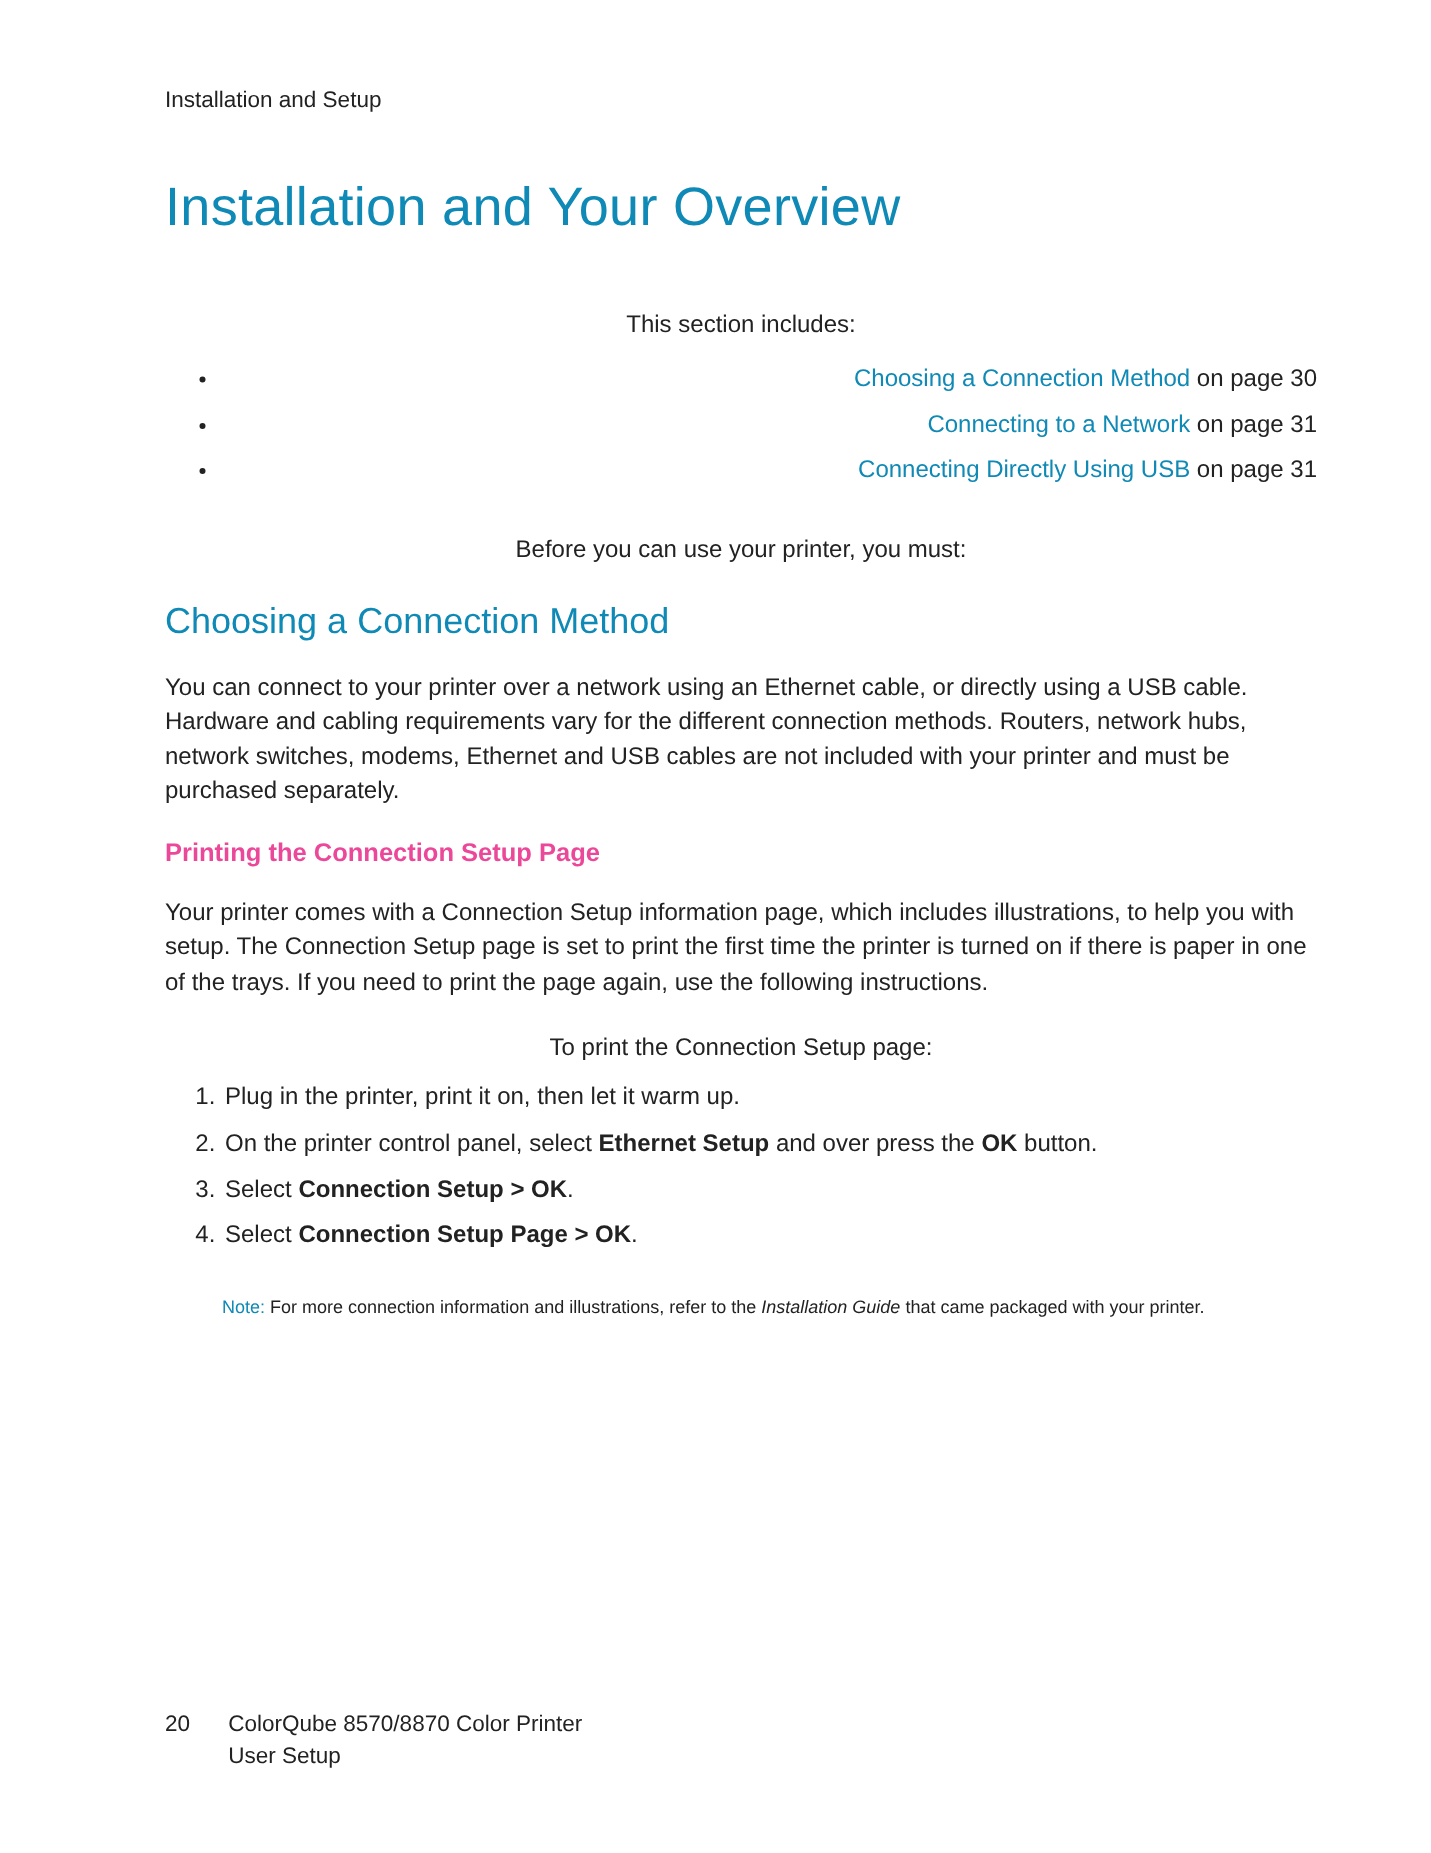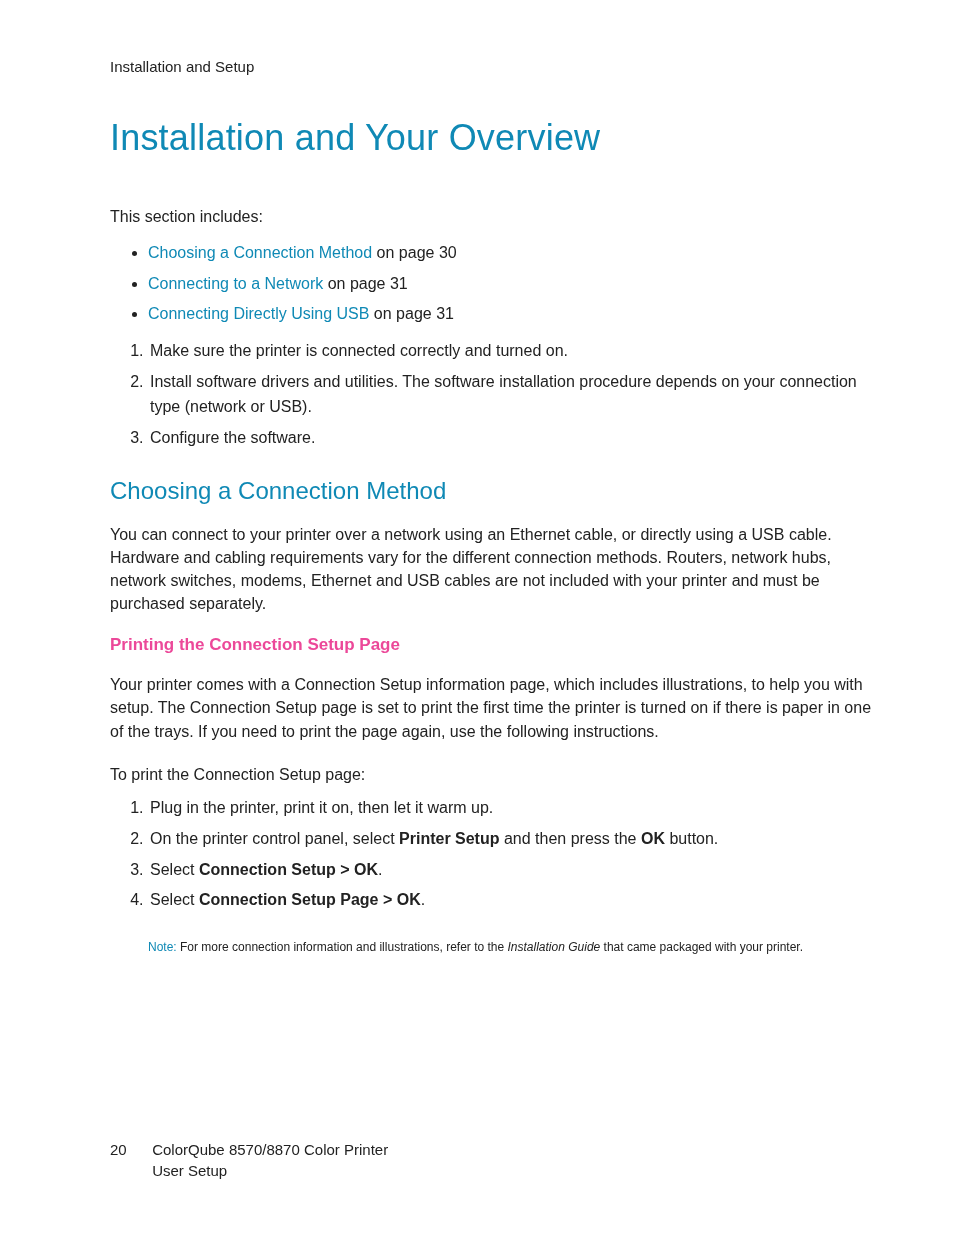--- a/index.html
+++ b/index.html
@@ -29,25 +29,27 @@
     font-size: 36px;
     font-weight: 400;
     color: #0f89b5;
     margin: 0 0 46px 0;
     letter-spacing: 0.2px;
   }
   p.lead {
     font-size: 16px;
     margin: 0 0 10px 0;
     line-height: 1.45;
+    text-align: center;
   }
   ul.bullets {
     list-style: disc;
-    margin: 0 0 10px 0;
+    margin: 0 0 26px 0;
     padding-left: 38px;
+    text-align: right;
   }
   ul.bullets li {
     font-size: 16px;
     line-height: 1.9;
   }
   a.xref {
     color: #0f89b5;
     text-decoration: none;
   }
   ol.steps {
@@ -120,39 +122,35 @@
       <a class="xref" href="#">Choosing a Connection Method</a><span> on page 30</span>
     </li>
     <li>
       <a class="xref" href="#">Connecting to a Network</a><span> on page 31</span>
     </li>
     <li>
       <a class="xref" href="#">Connecting Directly Using USB</a><span> on page 31</span>
     </li>
   </ul>
 
+  <p class="lead">Before you can use your printer, you must:</p>
 
-  <ol class="steps">
-    <li>Make sure the printer is connected correctly and turned on.</li>
-    <li>Install software drivers and utilities. The software installation procedure depends on your connection type (network or USB).</li>
-    <li>Configure the software.</li>
-  </ol>
 
   <h2 class="sec">Choosing a Connection Method</h2>
   <p class="body">You can connect to your printer over a network using an Ethernet cable, or directly using a USB cable. Hardware and cabling requirements vary for the different connection methods. Routers, network hubs, network switches, modems, Ethernet and USB cables are not included with your printer and must be purchased separately.</p>
 
   <h3 class="subsec">Printing the Connection Setup Page</h3>
   <p class="body">Your printer comes with a Connection Setup information page, which includes illustrations, to help you with setup. The Connection Setup page is set to print the first time the printer is turned on if there is paper in one of the trays. If you need to print the page again, use the following instructions.</p>
 
   <p class="lead">To print the Connection Setup page:</p>
 
   <ol class="steps">
     <li>Plug in the printer, print it on, then let it warm up.</li>
     <li>
-      <span>On the printer control panel, select </span><b>Printer Setup</b><span> and then press the </span><b>OK</b><span> button.</span>
+      <span>On the printer control panel, select </span><b>Ethernet Setup</b><span> and over press the </span><b>OK</b><span> button.</span>
     </li>
     <li>
       <span>Select </span><b>Connection Setup &gt; OK</b><span>.</span>
     </li>
     <li>
       <span>Select </span><b>Connection Setup Page &gt; OK</b><span>.</span>
     </li>
   </ol>
 
   <div class="note-indent">

